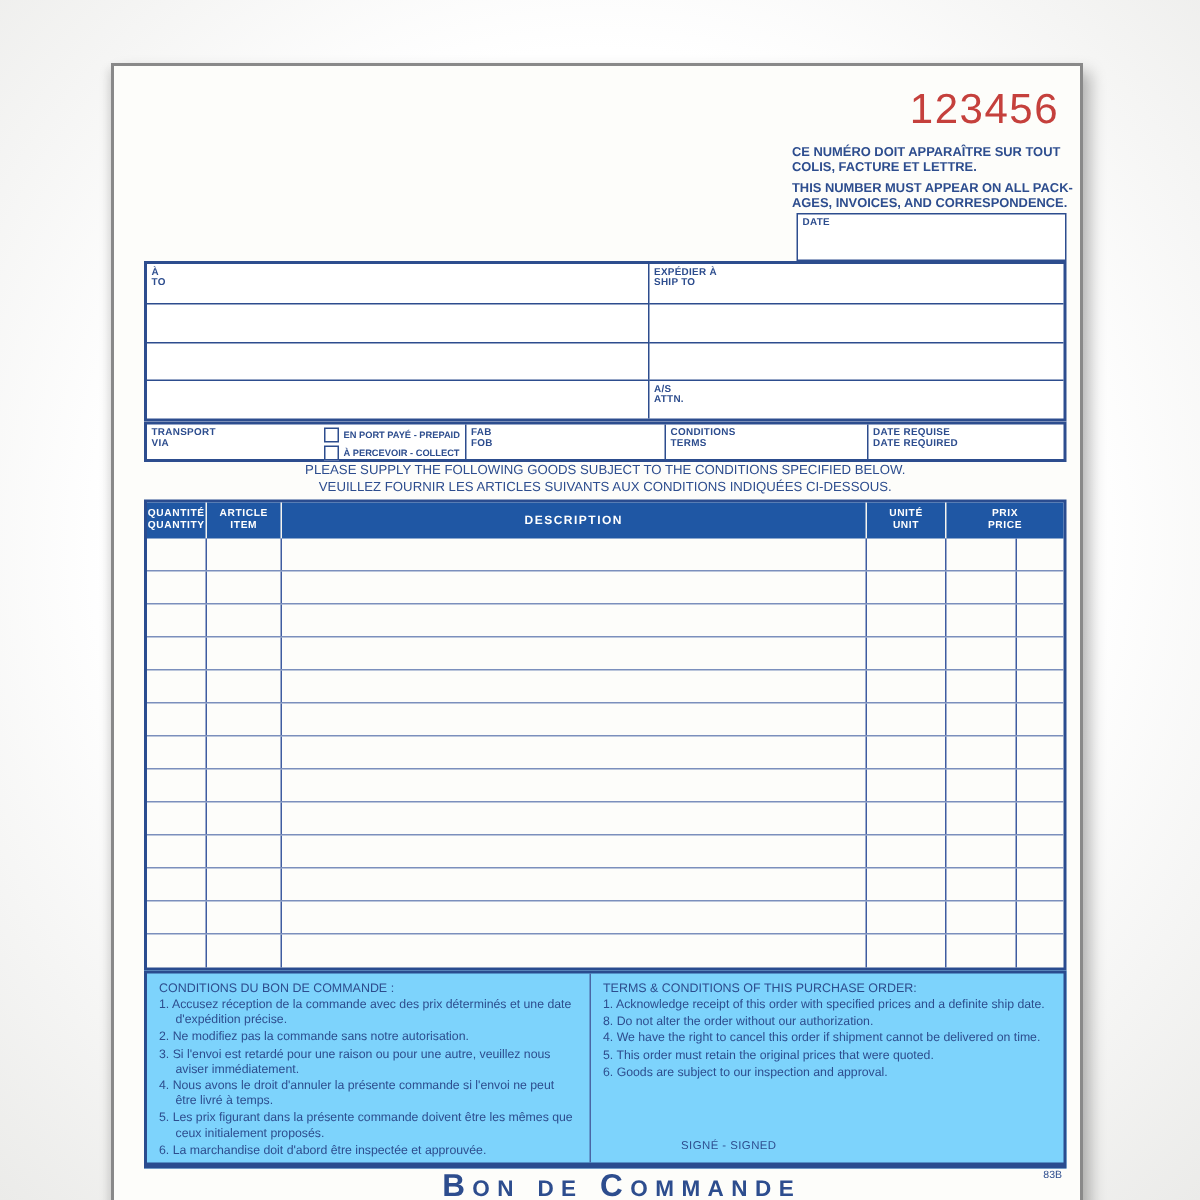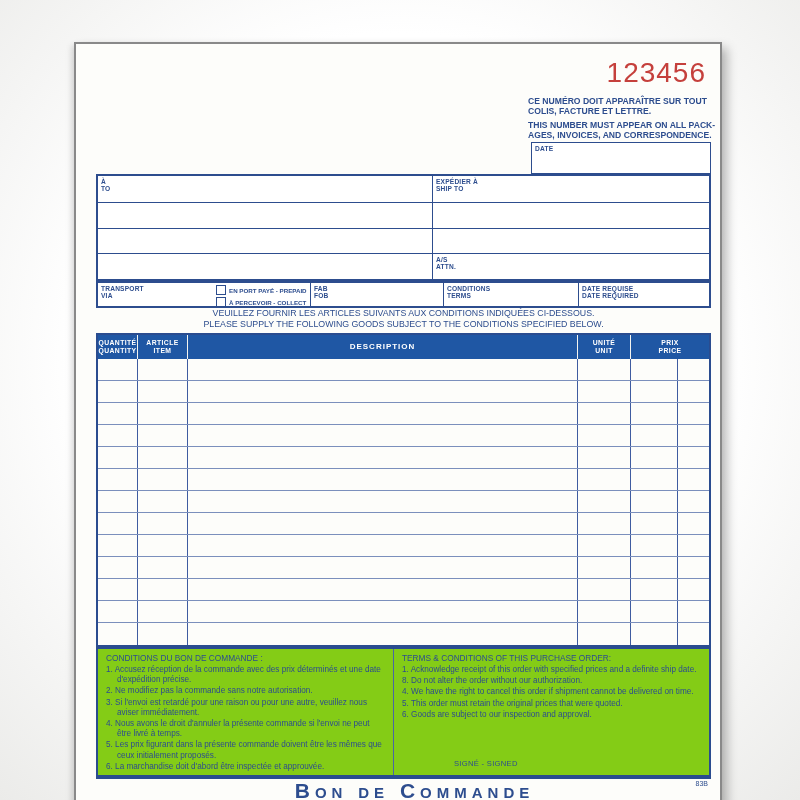--- a/index.html
+++ b/index.html
@@ -58,21 +58,21 @@
   .t-cell{box-sizing:border-box;}
   .tc-c1{width:40px;border-right:1.3px solid #3f5ca0;}
   .tc-c2{width:50px;border-right:1.3px solid #3f5ca0;}
   .tc-c3{width:390px;border-right:1.3px solid #3f5ca0;}
   .tc-c4{width:53px;border-right:1.3px solid #3f5ca0;}
   .tc-c5{width:47px;border-right:1.3px solid #3f5ca0;}
   .tc-c6{flex:1;}
   
   .conditions{position:absolute;left:20px;top:603px;width:615px;height:132px;
     border:2px solid #2a4c8f;border-bottom-width:4px;box-sizing:border-box;
-    background:#84cc16;display:flex;justify-content:flex-end;}
+    background:#7dd3fc;display:flex;justify-content:flex-end;}
   .cond-col{box-sizing:border-box;padding:4px 8px 2px 8px;}
   .cond-left{width:295px;}
   .cond-right{flex:1;border-left:1.2px solid #4a66a4;position:relative;}
   .cond-title{font-size:8.3px;color:#2d4d8e;margin-bottom:2px;white-space:nowrap;}
   .cond-item{font-size:8.2px;line-height:10.2px;color:#2d4d8e;
     padding-left:11px;text-indent:-11px;margin-bottom:1px;}
   .signed{position:absolute;left:60px;bottom:7px;font-size:7.6px;letter-spacing:.3px;
     color:#2d4d8e;}
   .sheet-code{position:absolute;right:12px;top:736px;font-size:7px;color:#2d4d8e;}
   
@@ -164,22 +164,22 @@
       </div>
       <div class="tcell tc4">
         <div class="fieldlabel">
           <div>DATE REQUISE</div>
             <div>DATE REQUIRED</div>
         </div>
       </div>
     </div>
 
     <div class="instructions">
+      <div>PLEASE SUPPLY THE FOLLOWING GOODS SUBJECT TO THE CONDITIONS SPECIFIED BELOW.</div>
       <div>VEUILLEZ FOURNIR LES ARTICLES SUIVANTS AUX CONDITIONS INDIQUÉES CI-DESSOUS.</div>
-      <div>PLEASE SUPPLY THE FOLLOWING GOODS SUBJECT TO THE CONDITIONS SPECIFIED BELOW.</div>
     </div>
 
     <div class="po-table">
       <div class="t-head">
         <div class="h-cell h1">
           <div>QUANTITÉ</div>
             <div>QUANTITY</div>
         </div>
         <div class="h-cell h2">
           <div>ARTICLE</div>

